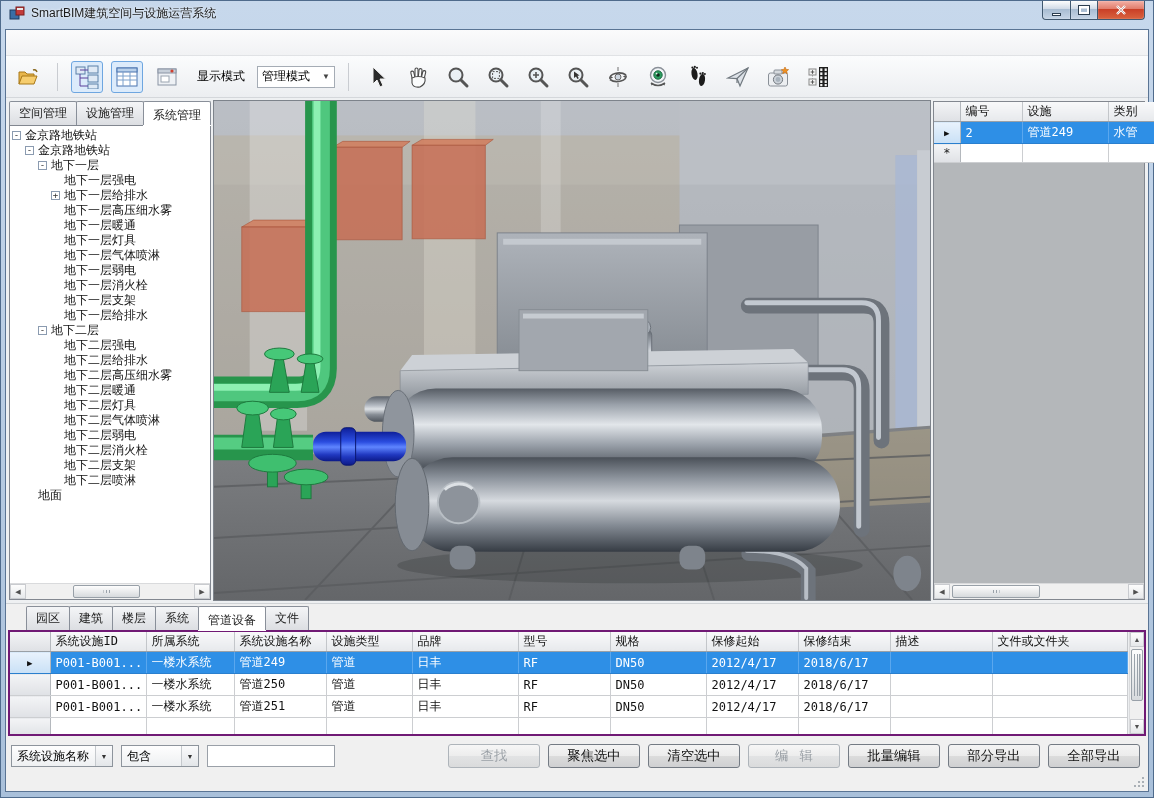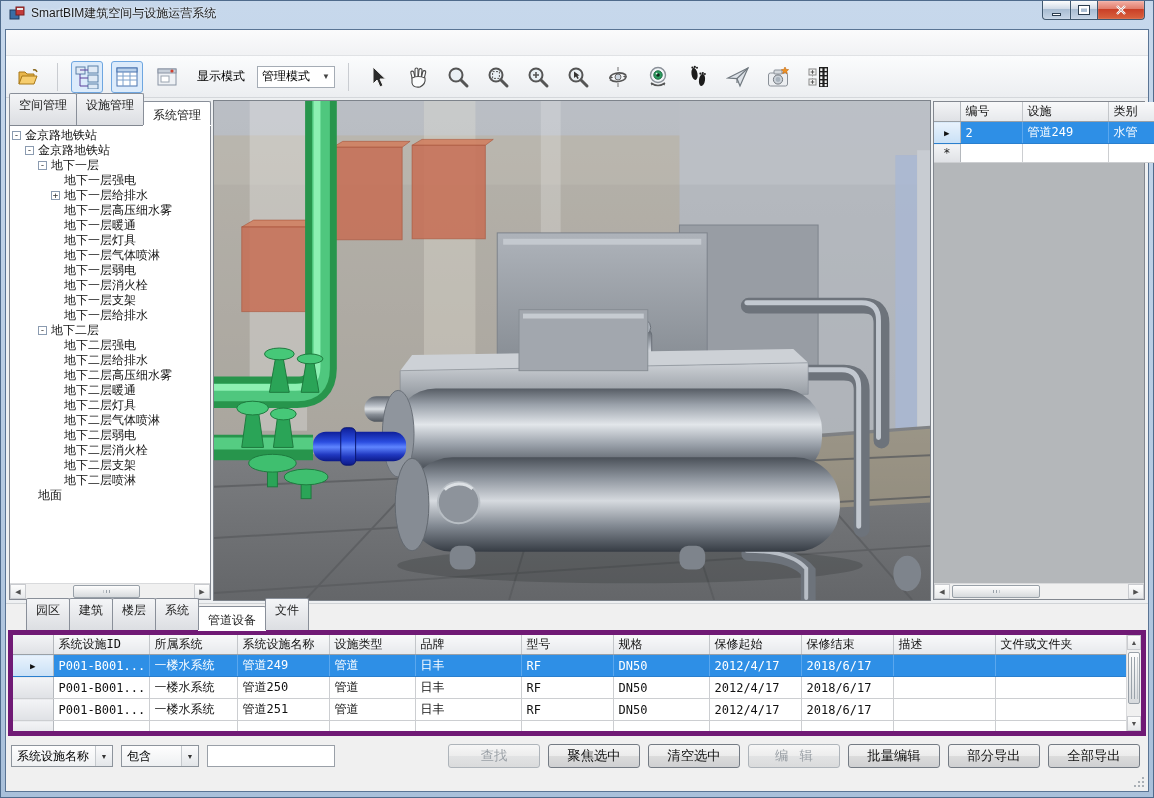--- a/index.html
+++ b/index.html
@@ -28,21 +28,21 @@
   .tb-combo { display:flex; align-items:center; height:22px; border:1px solid #a5acb5; background:#fff; padding:0 4px; min-width:78px; justify-content:space-between; }
   .tb-combo .caret { font-size:8px; color:#444; margin-left:6px; }
   
   .main { flex:1; display:flex; min-height:0; background:#eef0f2; }
   .left-panel { width:205px; display:flex; flex-direction:column; padding:3px 0 3px 3px; }
   .viewport { flex:1; margin:2px 2px 2px 2px; border:1px solid #7d838b; background:#9da1a7; position:relative; overflow:hidden; }
   .viewport svg { position:absolute; inset:0; width:100%; height:100%; }
   .right-panel { width:215px; display:flex; flex-direction:column; padding:3px 3px 3px 0; }
   
   .tabs { display:flex; align-items:flex-end; height:24px; position:relative; z-index:2; }
-  .tab { padding:3px 9px 4px 9px; border:1px solid #898f99; border-bottom:none; background:linear-gradient(#f4f5f7,#dcdee2); margin-right:-1px; border-radius:2px 2px 0 0; height:32px; color:#222; white-space:nowrap; }
+  .tab { padding:3px 9px 4px 9px; border:1px solid #898f99; border-bottom:none; background:linear-gradient(#f4f5f7,#dcdee2); margin-right:-1px; border-radius:2px 2px 0 0; height:24px; color:#222; white-space:nowrap; }
   .tab.active { background:#fff; height:24px; padding-top:5px; position:relative; z-index:3; box-shadow:0 1px 0 #fff; }
   .tabs-row { display:flex; align-items:flex-end; }
   .tab-arrows { margin-left:auto; display:flex; gap:1px; padding-bottom:2px; }
   .tab-arrow { width:17px; height:17px; border:1px solid #9aa0a8; background:linear-gradient(#fbfbfc,#dfe2e6); font-size:7px; color:#333; display:flex; align-items:center; justify-content:center; border-radius:2px; }
   
   .tree-box { flex:1; background:#fff; border:1px solid #828790; display:flex; flex-direction:column; min-height:0; }
   .tree-scroll { flex:1; overflow:hidden; padding:2px 0 0 2px; }
   .trow { height:15px; line-height:15px; white-space:nowrap; display:flex; align-items:center; color:#111; }
   .tbox { display:inline-flex; width:9px; height:9px; border:1px solid #8b9bb0; background:#fff; font-size:9px; line-height:7px; align-items:center; justify-content:center; margin-right:4px; color:#333; flex:none; font-family:"DejaVu Sans Mono",monospace; }
   .tspace { display:inline-block; width:13px; flex:none; }
@@ -59,21 +59,21 @@
   .sb-v .sb-thumb { left:1px; right:1px; top:2px; height:52px; }
   
   table.grid { border-collapse:collapse; table-layout:fixed; background:#fff; font-family:"DejaVu Sans Mono",monospace; font-size:12px; }
   table.grid th { background:linear-gradient(#f8f9fa,#e7e9ec); border-right:1px solid #c3c6ca; border-bottom:1px solid #9aa0a6; font-weight:normal; text-align:left; padding:1px 5px; color:#111; white-space:nowrap; overflow:hidden; }
   table.grid td { border-right:1px solid #ccced1; border-bottom:1px solid #ccced1; padding:2px 5px; white-space:nowrap; overflow:hidden; color:#111; }
   table.grid td.selcol, table.grid th.selcol { background:linear-gradient(#f3f4f6,#dfe1e5); border-right:1px solid #b4b8bd; text-align:center; padding:2px 0; color:#222; }
   tr.sel td { background:#2e8fe6; color:#fff; border-right:1px solid #5aa7ee; border-bottom:1px solid #2a7fce; }
   tr.sel td.selcol { background:linear-gradient(#e8f2fc,#c9e0f6); color:#111; }
   .rgrid-box { flex:1; border:1px solid #82878f; background:#b4b7ba; display:flex; flex-direction:column; min-height:0; }
   .rgrid-fill { flex:1; background:#b4b7ba; }
-  .btable-box { position:relative; height:106px; border:5px solid #701a75; background:#eceef0; display:flex; overflow:hidden; margin:0 2px; }
+  .btable-box { position:relative; height:106px; border:2px solid #701a75; background:#eceef0; display:flex; overflow:hidden; margin:0 2px; }
   .btable-clip { flex:1; overflow:hidden; }
   
   .btn { min-width:60px; height:24px; border:1px solid #747b84; border-radius:3px; background:linear-gradient(#f4f4f4,#ececec 48%,#dcdcdc 50%,#cfd0d2); padding:0 10px; display:inline-flex; align-items:center; justify-content:center; color:#111; white-space:pre; }
   .btn.disabled { color:#9aa0a6; border-color:#aeb4ba; background:linear-gradient(#f6f6f6,#ededed 48%,#e2e3e4 50%,#dadbdc); }
   .rbuttons { display:flex; justify-content:space-between; padding:12px 8px 6px 8px; }
   
   .bottom-panel { height:188px; border-top:1px solid #d0d3d6; display:flex; flex-direction:column; background:#f0f0f0; padding-top:2px; }
   .bottom-panel .tabs { padding-left:20px;align-items:flex-end; }
   .controls { display:flex; align-items:center; gap:8px; padding:8px 8px 0 5px; }
   .combo { height:22px; border:1px solid #8d949c; background:linear-gradient(#fefefe,#eef0f2); display:flex; align-items:center; padding-left:5px; }

